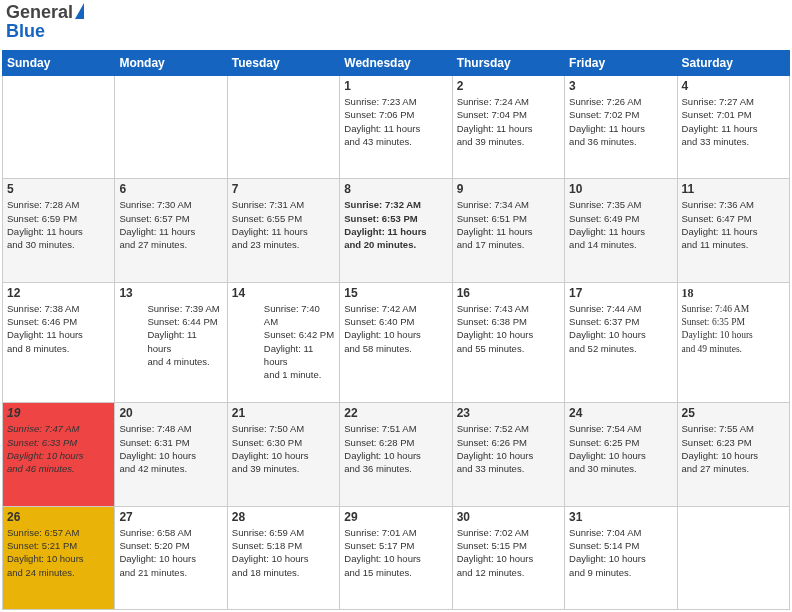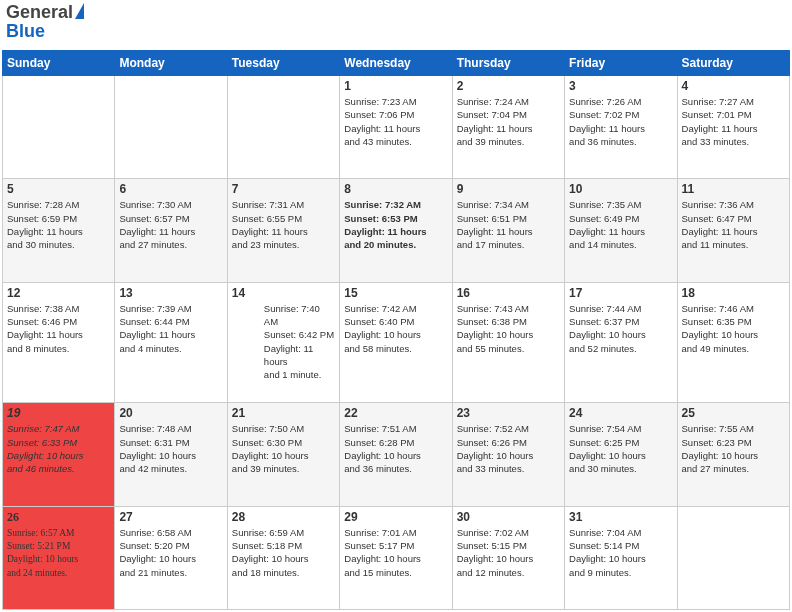--- a/index.html
+++ b/index.html
@@ -207,21 +207,21 @@
         <tr>
           <td style="background: rgb(255, 255, 255);">
             <div class="day-number">12</div>
             <div class="day-info" style="white-space: pre-line;">Sunrise: 7:38 AM
 Sunset: 6:46 PM
 Daylight: 11 hours
 and 8 minutes.</div>
           </td>
           <td style="background: rgb(255, 255, 255);">
             <div class="day-number">13</div>
-            <div class="day-info" style="white-space: pre-line;">Sunrise: 7:39 AM
+            <div class="day-info" style="white-space: pre-line; margin-left: 28px;">Sunrise: 7:39 AM
 Sunset: 6:44 PM
 Daylight: 11 hours
 and 4 minutes.</div>
           </td>
           <td style="background: rgb(255, 255, 255);">
             <div class="day-number">14</div>
             <div class="day-info" style="white-space: pre-line; margin-left: 32px;">Sunrise: 7:40 AM
 Sunset: 6:42 PM
 Daylight: 11 hours
 and 1 minute.</div>
@@ -240,21 +240,21 @@
 Daylight: 10 hours
 and 55 minutes.</div>
           </td>
           <td style="background: rgb(255, 255, 255);">
             <div class="day-number">17</div>
             <div class="day-info" style="white-space: pre-line;">Sunrise: 7:44 AM
 Sunset: 6:37 PM
 Daylight: 10 hours
 and 52 minutes.</div>
           </td>
-          <td style="background: rgb(255, 255, 255);">
+          <td style="background: rgb(255, 255, 255); font-family: Liberation Serif, serif;">
             <div class="day-number">18</div>
             <div class="day-info" style="white-space: pre-line;">Sunrise: 7:46 AM
 Sunset: 6:35 PM
 Daylight: 10 hours
 and 49 minutes.</div>
           </td>
         </tr>
         <tr>
           <td style="background: #ef4444; font-style: italic;">
             <div class="day-number">19</div>
@@ -300,21 +300,21 @@
           </td>
           <td style="background: rgb(245, 245, 245);">
             <div class="day-number">25</div>
             <div class="day-info" style="white-space: pre-line;">Sunrise: 7:55 AM
 Sunset: 6:23 PM
 Daylight: 10 hours
 and 27 minutes.</div>
           </td>
         </tr>
         <tr>
-          <td style="background: #ef4444; font-family: Liberation Serif, serif;">
+          <td style="background: #eab308;">
             <div class="day-number">26</div>
             <div class="day-info" style="white-space: pre-line;">Sunrise: 6:57 AM
 Sunset: 5:21 PM
 Daylight: 10 hours
 and 24 minutes.</div>
           </td>
           <td style="background: rgb(255, 255, 255);">
             <div class="day-number">27</div>
             <div class="day-info" style="white-space: pre-line;">Sunrise: 6:58 AM
 Sunset: 5:20 PM

